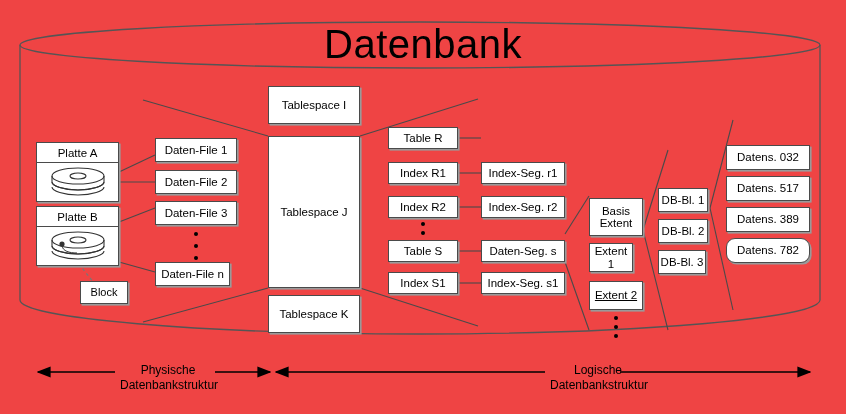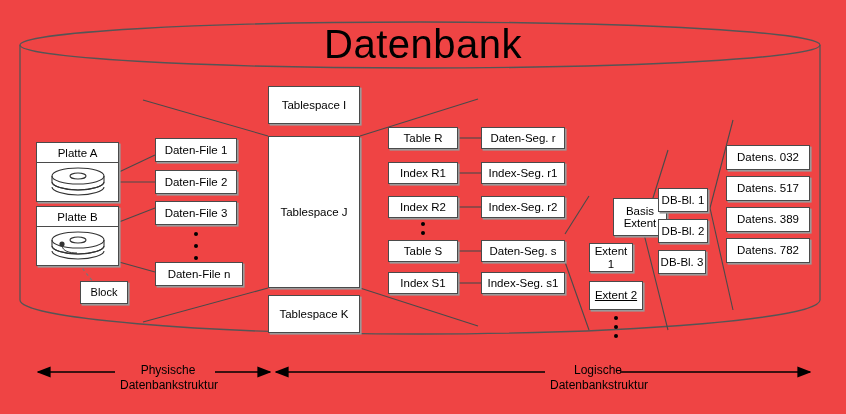--- a/index.html
+++ b/index.html
@@ -135,63 +135,62 @@
   <div class="bx" style="left:80px;top:281px;width:48px;height:23px;font-size:11px;">Block</div>
 
   <div class="bx" style="left:155px;top:138px;width:82px;height:24px;">Daten-File 1</div>
   <div class="bx" style="left:155px;top:170px;width:82px;height:24px;">Daten-File 2</div>
   <div class="bx" style="left:155px;top:201px;width:82px;height:24px;">Daten-File 3</div>
   <div class="vdots" style="left:193px;top:232px;width:6px;height:28px;">
       <i></i>
       <i></i>
       <i></i>
     </div>
-  <div class="bx" style="left:155px;top:262px;width:88px;height:24px;">Daten-File n</div>
+  <div class="bx" style="left:155px;top:262px;width:75px;height:24px;">Daten-File n</div>
 
   <div class="bx" style="left:268px;top:86px;width:92px;height:38px;">Tablespace I</div>
   <div class="bx" style="left:268px;top:136px;width:92px;height:152px;">Tablespace J</div>
   <div class="bx" style="left:268px;top:295px;width:92px;height:38px;">Tablespace K</div>
 
   <div class="bx" style="left:388px;top:127px;width:70px;height:22px;">Table R</div>
   <div class="bx" style="left:388px;top:162px;width:70px;height:22px;">Index R1</div>
   <div class="bx" style="left:388px;top:196px;width:70px;height:22px;">Index R2</div>
   <div class="vdots" style="left:420px;top:222px;width:6px;height:22px;">
       <i></i>
       <i></i>
       <i></i>
     </div>
   <div class="bx" style="left:388px;top:240px;width:70px;height:22px;">Table S</div>
   <div class="bx" style="left:388px;top:272px;width:70px;height:22px;">Index S1</div>
 
-  <div class="bx" style="left:481px;top:127px;width:84px;height:22px;">Daten-Seg. r</div>
   <div class="bx" style="left:481px;top:162px;width:84px;height:22px;">Index-Seg. r1</div>
   <div class="bx" style="left:481px;top:196px;width:84px;height:22px;">Index-Seg. r2</div>
   <div class="bx" style="left:481px;top:240px;width:84px;height:22px;">Daten-Seg. s</div>
   <div class="bx" style="left:481px;top:272px;width:84px;height:22px;">Index-Seg. s1</div>
 
-  <div class="bx two" style="left:613px;top:198px;width:54px;height:38px;">
+  <div class="bx two" style="left:589px;top:198px;width:54px;height:38px;">
     <span>Basis</span>
     <span>Extent</span>
   </div>
   <div class="bx" style="left:589px;top:243px;width:44px;height:29px;">Extent 1</div>
   <div class="bx" style="left:589px;top:281px;width:54px;height:29px;text-decoration:underline;">Extent 2</div>
   <div class="vdots" style="left:613px;top:316px;width:6px;height:22px;">
       <i></i>
       <i></i>
       <i></i>
     </div>
 
   <div class="bx" style="left:658px;top:188px;width:50px;height:24px;">DB-Bl. 1</div>
   <div class="bx" style="left:658px;top:219px;width:50px;height:24px;">DB-Bl. 2</div>
   <div class="bx" style="left:658px;top:250px;width:48px;height:24px;">DB-Bl. 3</div>
 
   <div class="bx" style="left:726px;top:145px;width:84px;height:25px;">Datens. 032</div>
   <div class="bx" style="left:726px;top:176px;width:84px;height:25px;">Datens. 517</div>
   <div class="bx" style="left:726px;top:207px;width:84px;height:25px;">Datens. 389</div>
-  <div class="bx" style="left:726px;top:238px;width:84px;height:25px;">Datens. 782</div>
+  <div class="bx" style="left:726px;top:238px;width:84px;height:25px;border-radius:9px;">Datens. 782</div>
 
   <div class="axis-lbl" style="left:120px;top:363px;width:96px;">
     <div>Physische</div>
     <div>Datenbankstruktur</div>
   </div>
   <div class="axis-lbl" style="left:550px;top:363px;width:96px;">
     <div>Logische</div>
     <div>Datenbankstruktur</div>
   </div>
 

